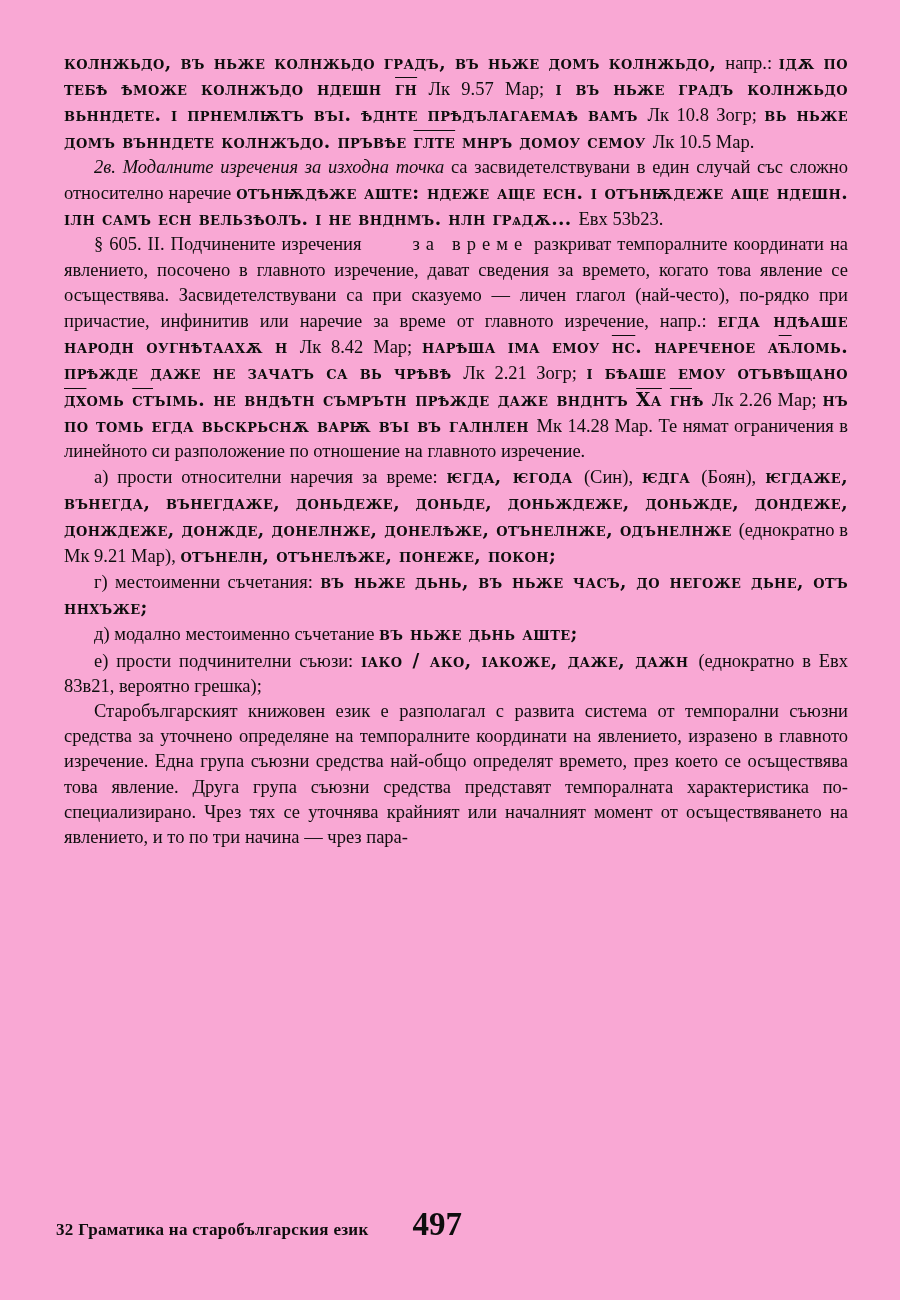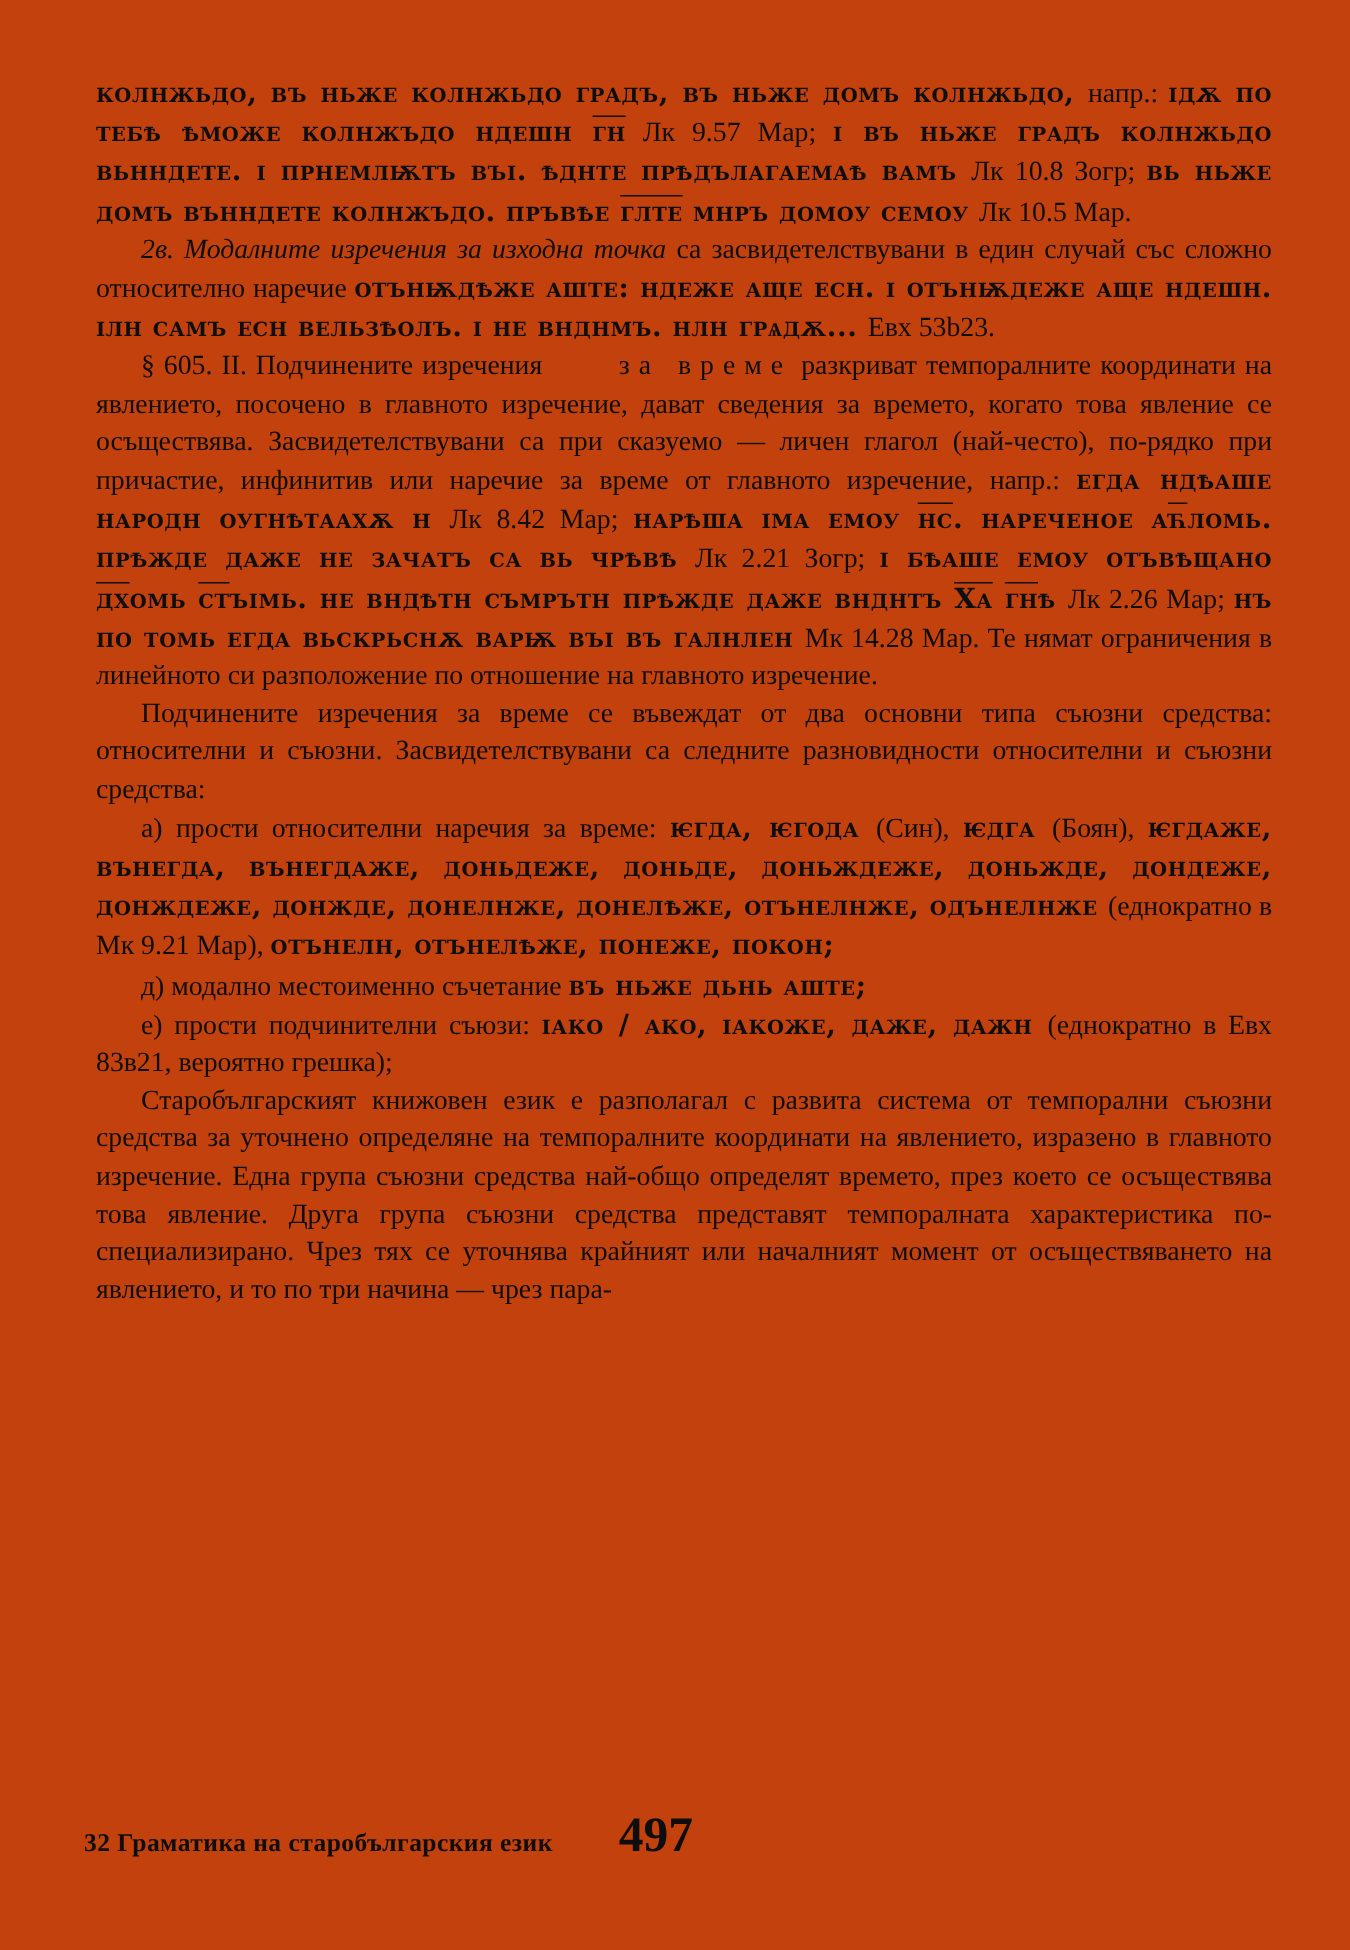--- a/index.html
+++ b/index.html
@@ -1,20 +1,20 @@
 <!DOCTYPE html>
 <html><head>
 <meta charset="utf-8">
 <style>
   html, body { margin: 0; padding: 0; background: #ffffff; }
   .page {
     position: relative;
     width: 900px;
     height: 1300px;
-    background: #c2410c;
+    background: #f9a8d4;
     color: #0e0e0e;
     font-family: "Liberation Serif", "DejaVu Serif", serif;
     overflow: hidden;
   }
   .text-block {
     position: absolute;
     left: 64px;
     top: 50px;
     width: 784px;
     font-size: 18.5px;
@@ -53,22 +53,22 @@
 </style>
 </head>
 <body>
 
 <div class="page">
 
   <div class="text-block">
       <p class="para"><span class="ocs">колнжьдо, въ ньже колнжьдо градъ, въ ньже домъ колнжьдо, </span><span>напр.: </span><span class="ocs">ідѫ по тебѣ ѣможе колнжъдо ндешн </span><span class="ocs titlo">гн</span><span> Лк 9.57 Мар; </span><span class="ocs">і въ ньже градъ колнжьдо вьнндете. і прнемлѭтъ въі. ѣднте прѣдълагаемаѣ вамъ </span><span>Лк 10.8 Зогр; </span><span class="ocs">вь ньже домъ вънндете колнжъдо. пръвѣе </span><span class="ocs titlo">глте</span><span class="ocs"> мнръ домоу семоу </span><span>Лк 10.5 Мар.</span></p>
       <p class="para indent"><span class="it">2в. Модалните изречения за изходна точка </span><span>са засвидетелствувани в един случай със сложно относително наречие </span><span class="ocs">отънѭдѣже аште: ндеже аще есн. і отънѭдеже аще ндешн. ілн самъ есн вельзѣолъ. і не внднмъ. нлн грѧдѫ... </span><span>Евх 53b23.</span></p>
       <p class="para indent"><span>§ 605. II. Подчинените изречения </span><span class="sp">за време</span><span> разкриват темпоралните координати на явлението, посочено в главното изречение, дават сведения за времето, когато това явление се осъществява. Засвидетелствувани са при сказуемо — личен глагол (най-често), по-рядко при причастие, инфинитив или наречие за време от главното изречение, напр.: </span><span class="ocs">егда ндѣаше народн оугнѣтаахѫ н </span><span>Лк 8.42 Мар; </span><span class="ocs">нарѣша іма емоу </span><span class="ocs titlo">нс</span><span class="ocs">. нареченое а</span><span class="ocs titlo">ћ</span><span class="ocs">ломь. прѣжде даже не зачатъ са вь чрѣвѣ </span><span>Лк 2.21 Зогр; </span><span class="ocs">і бѣаше емоу отъвѣщано </span><span class="ocs titlo">дх</span><span class="ocs">омь </span><span class="ocs titlo">ст</span><span class="ocs">ъімь. не вндѣтн съмрътн прѣжде даже внднтъ </span><span class="ocs titlo">Ха</span><span class="ocs"> </span><span class="ocs titlo">гн</span><span class="ocs">ѣ </span><span>Лк 2.26 Мар; </span><span class="ocs">нъ по томь егда вьскрьснѫ варѭ въі въ галнлен </span><span>Мк 14.28 Мар. Те нямат ограничения в линейното си разположение по отношение на главното изречение.</span></p>
-      <p class="para indent"><span>Подчинените изречения за време се въвеждат от два основни типа съюзни средства: относителни и съюзни. Засвидетелствувани са следните разновидности относителни и съюзни средства:</span></p>
       <p class="para indent"><span>а) прости относителни наречия за време: </span><span class="ocs">ѥгда, ѥгода </span><span>(Син), </span><span class="ocs">ѥдга </span><span>(Боян), </span><span class="ocs">ѥгдаже, вънегда, вънегдаже, доньдеже, доньде, доньждеже, доньжде, дондеже, донждеже, донжде, донелнже, донелѣже, отънелнже, одънелнже </span><span>(еднократно в Мк 9.21 Мар), </span><span class="ocs">отънелн, отънелѣже, понеже, покон;</span></p>
+      <p class="para indent"><span>г) местоименни съчетания: </span><span class="ocs">въ ньже дьнь, въ ньже часъ, до негоже дьне, отъ ннхъже;</span></p>
       <p class="para indent"><span>д) модално местоименно съчетание </span><span class="ocs">въ ньже дьнь аште;</span></p>
       <p class="para indent"><span>е) прости подчинителни съюзи: </span><span class="ocs">ıако / ако, ıакоже, даже, дажн </span><span>(еднократно в Евх 83в21, вероятно грешка);</span></p>
       <p class="para indent"><span>Старобългарският книжовен език е разполагал с развита система от темпорални съюзни средства за уточнено определяне на темпоралните координати на явлението, изразено в главното изречение. Една група съюзни средства най-общо определят времето, през което се осъществява това явление. Друга група съюзни средства представят темпоралната характеристика по-специализирано. Чрез тях се уточнява крайният или началният момент от осъществяването на явлението, и то по три начина — чрез пара-</span></p>
     </div>
 
   <div class="footer">
     <span class="footer-note">32 Граматика на старобългарския език</span>
     <span class="footer-page">497</span>
   </div>
 

